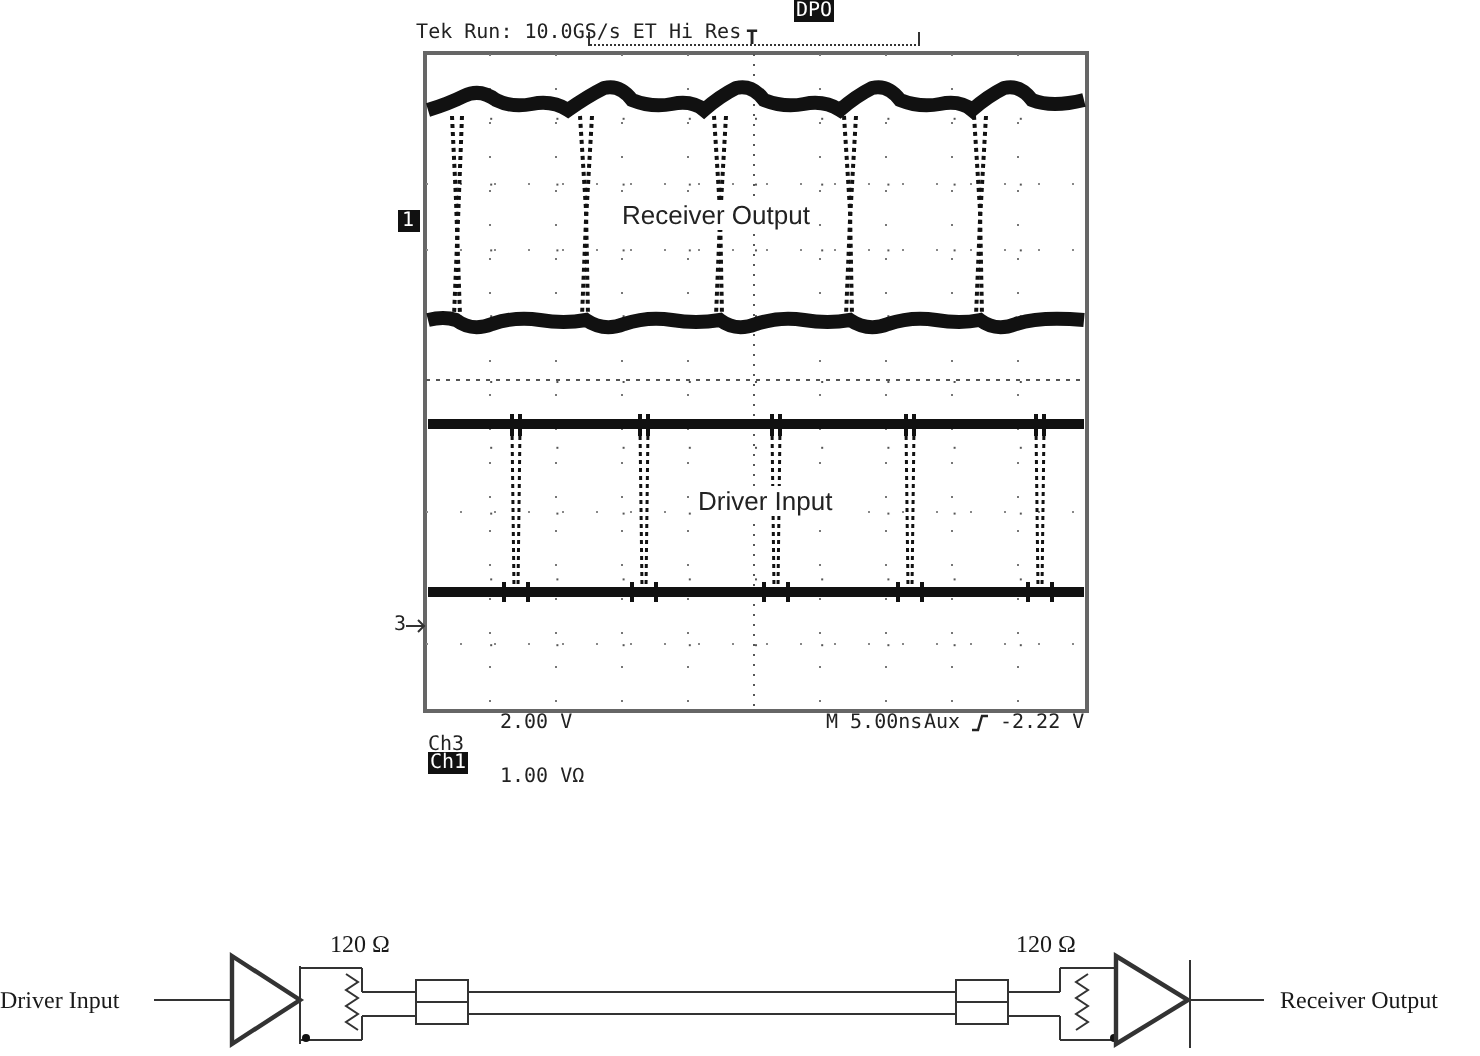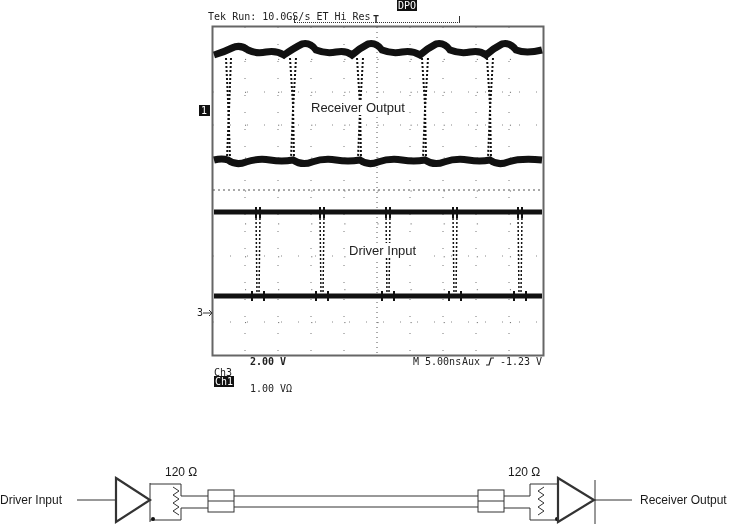--- a/index.html
+++ b/index.html
@@ -4,21 +4,21 @@
 <style>
   html, body { margin: 0; padding: 0; background: #ffffff; }
   body { width: 740px; height: 528px; position: relative; overflow: hidden;
          font-family: "Liberation Sans", sans-serif; color: #1a1a1a; }
   .abs { position: absolute; }
   .scope-txt { font-family: "DejaVu Sans Mono", monospace; font-size: 10px; letter-spacing: 0px;
                color: #222; white-space: pre; line-height: 11px; }
   .inv { background: #111; color: #fff; padding: 0 1px; text-align: center; }
   .wave-label { font-family: "Liberation Sans", sans-serif; font-size: 13px; color: #222;
                 background: #fff; padding: 0 2px; white-space: nowrap; }
-  .circ-label { font-family: Liberation Sans, sans-serif; font-size: 12px; color: #1a1a1a; white-space: nowrap; text-align: center; }
+  .circ-label { font-family: Liberation Serif, serif; font-size: 12px; color: #1a1a1a; white-space: nowrap; text-align: center; }
   svg { position: absolute; left: 0; top: 0; }
 </style>
 </head>
 <body>
 
 <div class="abs scope-txt" style="left:196px; top:0px;">
   <span>Tek Run: 10.0GS/s ET Hi Res</span>
 </div>
 <div class="abs scope-txt inv" style="left:397px; top:0px;">DPO</div>
 
@@ -145,28 +145,28 @@
   </g>
 </svg>
 
 <div class="abs scope-txt" style="left:201px; top:105px; color:#fff;">1</div>
 <div class="abs scope-txt" style="left:197px; top:307px;">3</div>
 
 <div class="abs wave-label" style="left:309px; top:100px;">Receiver Output</div>
 <div class="abs wave-label" style="left:347px; top:243px;">Driver Input</div>
 
 <div class="abs scope-txt inv" style="left:214px; top:376px;">Ch1</div>
-<div class="abs scope-txt" style="left:250px; top:356px;font-weight:bold;">2.00 V</div>
+<div class="abs scope-txt" style="left:250px; top:356px;">2.00 V</div>
 <div class="abs scope-txt" style="left:214px; top:367px;">Ch3</div>
 <div class="abs scope-txt" style="left:250px; top:383px;">1.00 VΩ</div>
 <div class="abs scope-txt" style="left:395px; top:356px;padding-left:18px;">M 5.00ns</div>
 <div class="abs scope-txt" style="left:462px; top:356px;">Aux</div>
 <div class="abs" style="left:486px; top:357px; width:8px; height:9px;">
   <svg width="8" height="9" viewBox="0 0 8 9">
       <path d="M0,8 L3,8 L5,1 L8,1" fill="none" stroke="#222" stroke-width="1.2"></path>
     </svg>
 </div>
-<div class="abs scope-txt" style="left:500px; top:356px;">-1.23 V</div>
+<div class="abs scope-txt" style="left:500px; top:356px;">-2.22 V</div>
 
 <div class="abs circ-label" style="left:0px; top:493px;">Driver Input</div>
 <div class="abs circ-label" style="left:165px; top:465px;">120 Ω</div>
 <div class="abs circ-label" style="left:508px; top:465px;">120 Ω</div>
 <div class="abs circ-label" style="left:640px; top:493px;">Receiver Output</div>
 
 </body></html>

